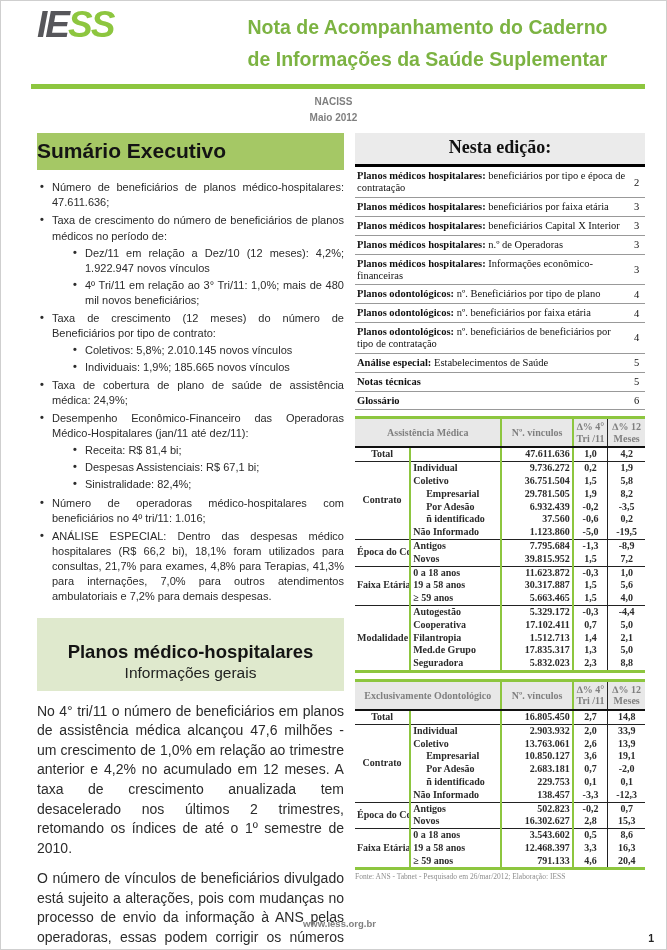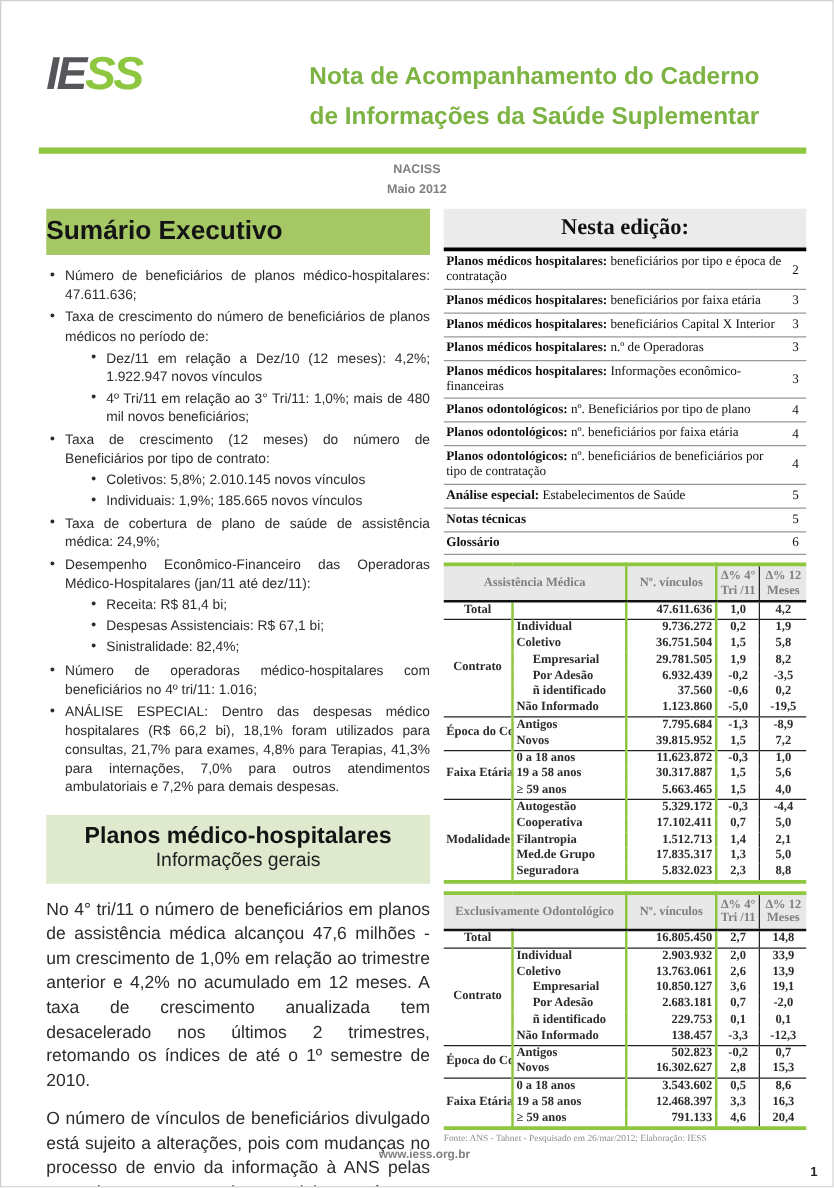--- a/index.html
+++ b/index.html
@@ -1,20 +1,20 @@
 <!DOCTYPE html>
 <html><head>
 <meta charset="utf-8">
 <style>
   html,body { margin:0; padding:0; background:#fff; }
   .page { width:667px; height:950px; position:relative; background:#fff; box-sizing:border-box;
           border:1px solid #cfcfcf; overflow:hidden; font-family:"Liberation Sans", sans-serif; color:#2b2b2b; }
 
   
-  .header { display:flex; align-items:flex-start; padding:42px 20px 0 36px;justify-content:space-between; }
+  .header { display:flex; align-items:flex-start; padding:8px 20px 0 36px;justify-content:space-between; }
   .logo { width:172px; }
   .logo-main { font-size:37px; font-weight:bold; font-style:italic; letter-spacing:-2px; line-height:0.85; }
   .logo-ie { color:#56565a; } .logo-ss { color:#8dc63f; }
   .logo-sub { margin-top:5px; margin-left:26px; font-size:10px; font-weight:bold; font-style:italic;
               color:#6d6e71; line-height:1.3; }
   .title { flex:1; text-align:center; color:#7cb342; font-weight:bold; font-size:19.5px; line-height:1.65; padding-top:2px; }
   .divider { height:5px; background:#8dc63f; margin:9px 21px 0 30px; }
   .edition { text-align:center; font-size:10px; font-weight:bold; color:#7f7f7f; line-height:1.55; margin-top:5px; }
 
   
@@ -22,21 +22,21 @@
   .col-left { width:308px; } .col-right { width:291px;font-family:Liberation Serif, serif; }
 
   
   .exec-bar { background:#a5c865; text-align:left; font-size:21px; font-weight:bold; color:#141414; padding:6px 0 7px; }
   ul.bullets { list-style:none; margin:10px 0 0; padding:0 0 0 2px; }
   .bullets > li { margin-bottom:3px; }
   .bullets li { position:relative; padding-left:13px; font-size:11px; line-height:1.37; text-align:justify; }
   .bullets li::before { content:"\2022"; position:absolute; left:1px; top:-1px; font-weight:bold; }
   .bullets ul { list-style:none; margin:2px 0 1px; padding-left:20px; }
   .bullets ul li { margin-bottom:2px; }
-  .section-head { margin-top:14px; background:#dfe9cd; text-align:center; padding:5px 4px 8px; }
+  .section-head { margin-top:14px; background:#dfe9cd; text-align:center; padding:23px 4px 8px; }
   .section-head .l1 { font-size:18.5px; font-weight:bold; color:#141414; line-height:1.2; }
   .section-head .l2 { font-size:15.5px; color:#222; line-height:1.25; }
   .para { font-size:14px; line-height:1.4; text-align:justify; margin:11px 0 0; }
 
   
   .toc-head { background:#ebebeb; text-align:center; font-size:18px; font-weight:bold; color:#111;
               padding:4px 0 6px; border-bottom:3px solid #000; }
   ul.toc { list-style:none; margin:0; padding:0; }
   .toc li { display:flex; align-items:center; border-bottom:1px solid #999; padding:3px 0 3px 2px; }
   .toc-text { flex:1; font-size:10.5px; line-height:1.13; color:#111; }

